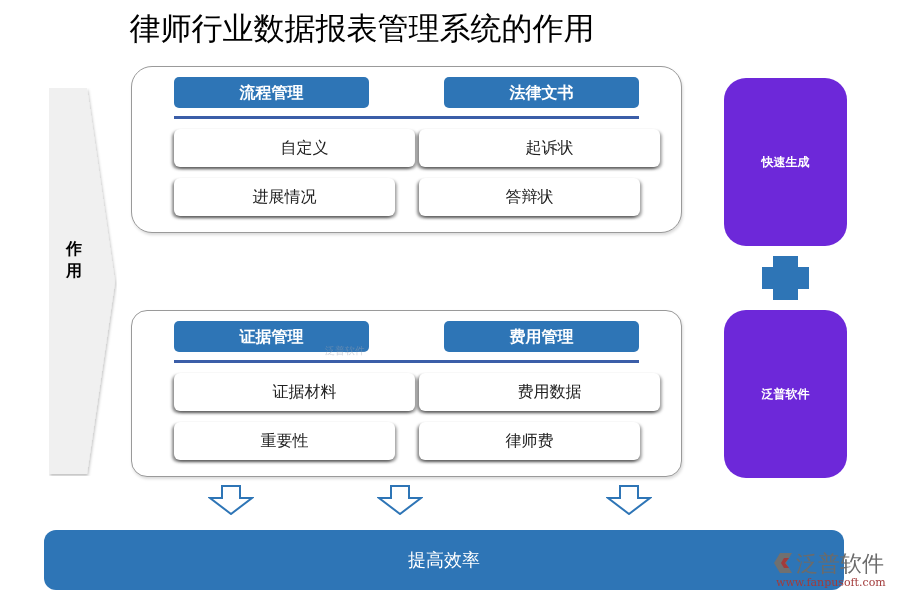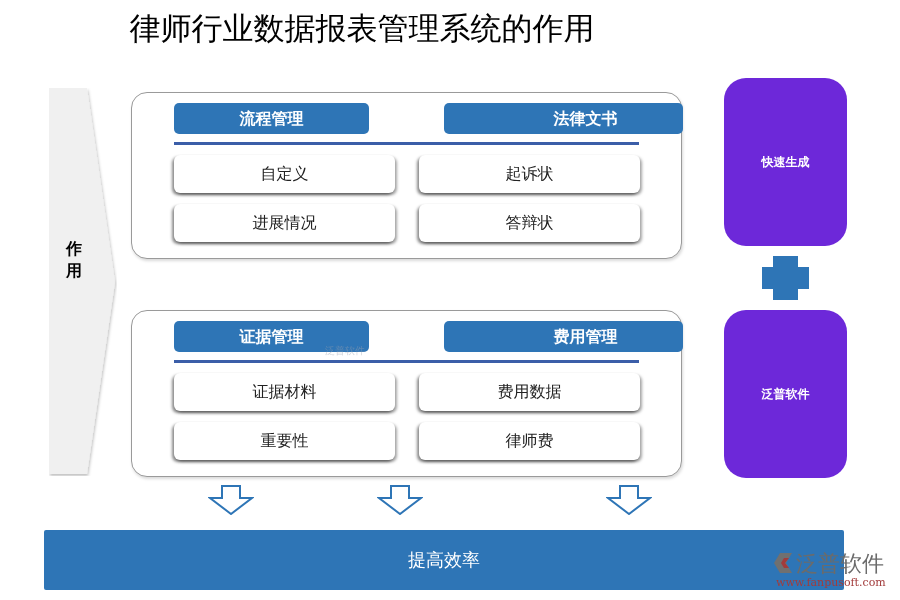--- a/index.html
+++ b/index.html
@@ -2,33 +2,33 @@
 <html><head>
 <meta charset="utf-8">
 <style>
   html, body { margin:0; padding:0; }
   body { width:900px; height:600px; position:relative; background:#ffffff; overflow:hidden;
          font-family:"DejaVu Serif","Liberation Serif",serif; }
   .title { position:absolute; left:0; top:8px; width:724px; text-align:center; font-size:31px; color:#000; letter-spacing:0px; }
   .chevron { position:absolute; left:49px; top:88px; width:68px; height:388px; }
   .chevron-label { position:absolute; left:62px; top:238px; width:24px; font-size:16px; font-weight:bold; color:#000; line-height:22px; text-align:center; }
   .panel { position:absolute; left:131px; width:549px; height:165px; border:1px solid #9a9a9a; border-radius:16px; background:#fff; box-shadow:1px 2px 3px rgba(0,0,0,0.15); }
-  .panel-top { top:92px; }
+  .panel-top { top:66px;border-radius:21px; }
   .panel-bottom { top:310px; }
   .hdr { position:absolute; top:10px; width:195px; height:31px; background:#2e75b6; border-radius:5px; color:#fff; font-weight:bold; font-size:16px; text-align:center; line-height:31px; }
   .hdr-left { left:42px; }
-  .hdr-right { left:312px;padding-left:44px; }
+  .hdr-right { left:312px; }
   .divider { position:absolute; left:42px; top:49px; width:465px; height:3px; background:#3b5ea8; }
   .cell { position:absolute; width:221px; height:38px; background:#fff; border-radius:6px; box-shadow:-2px 2px 3px rgba(0,0,0,0.45), 2px 2px 3px rgba(0,0,0,0.35); text-align:center; line-height:38px; font-size:16px; color:#222; }
   .c-l { left:42px; } .c-r { left:287px; }
-  .r1 { top:62px; } .r2 { top:111px; }
+  .r1 { top:62px;padding-left:20px; } .r2 { top:111px; }
   .side-box { position:absolute; left:724px; width:123px; height:168px; background:#6d28d9; border-radius:22px; color:#fff; font-weight:bold; font-size:12px; text-align:center; line-height:168px; }
   .plus { position:absolute; left:762px; top:256px; width:47px; height:44px; }
   .arrow { position:absolute; top:485px; width:46px; height:30px; }
-  .bar { position:absolute; left:44px; top:530px; width:800px; height:60px; background:#2e75b6; border-radius:2px; color:#fff; font-size:18px; text-align:center; line-height:60px; }
+  .bar { position:absolute; left:44px; top:530px; width:800px; height:60px; background:#2e75b6; border-radius:12px; color:#fff; font-size:18px; text-align:center; line-height:60px; }
   .logo { position:absolute; left:768px; top:549px; width:130px; height:45px; }
   .logo-text { position:absolute; left:28px; top:0px; font-size:22px; color:#6b6b6b; font-family:"DejaVu Sans","Liberation Sans",sans-serif; white-space:nowrap; }
   .logo-url { position:absolute; left:8px; top:27px; font-size:11px; color:#a23b3b; white-space:nowrap; }
   .watermark { position:absolute; left:325px; top:344px; font-size:10px; color:rgba(150,160,175,0.45); font-family:"DejaVu Sans","Liberation Sans",sans-serif; white-space:nowrap; }
 </style>
 </head>
 <body>
 
 <div class="title">律师行业数据报表管理系统的作用</div>
 

